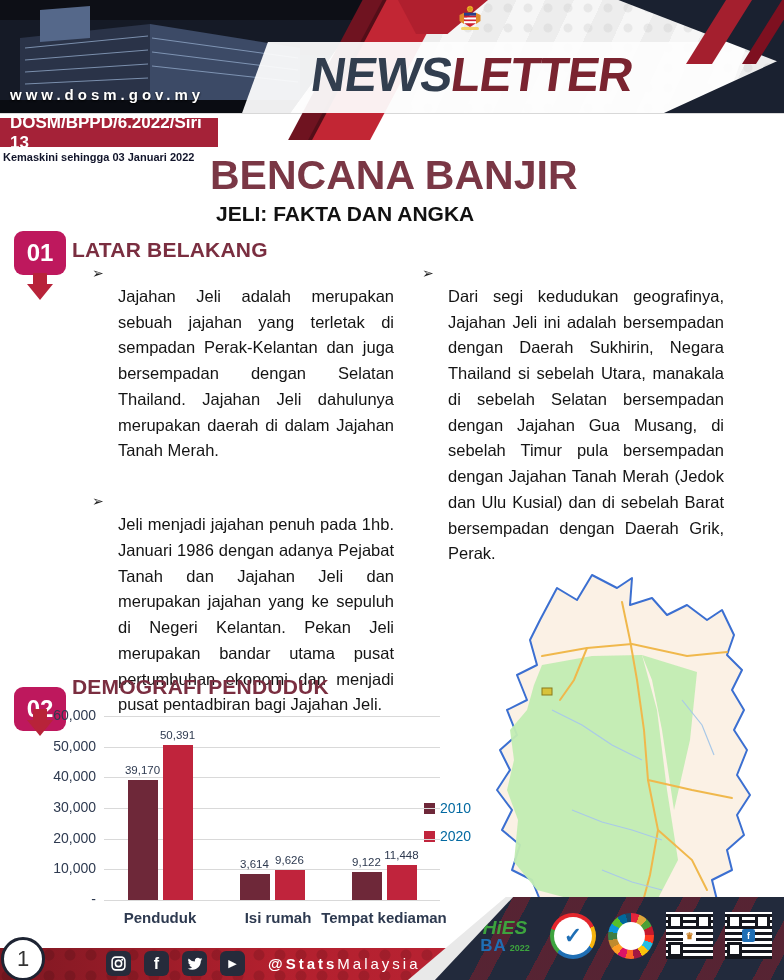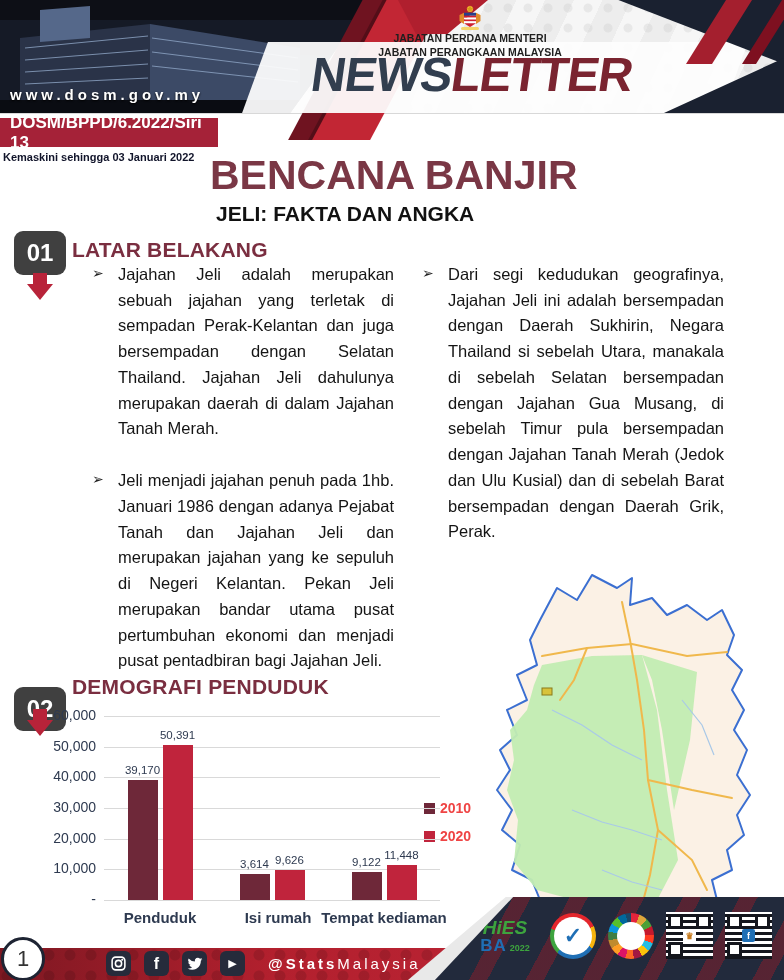--- a/index.html
+++ b/index.html
@@ -49,53 +49,53 @@
   #updated{position:absolute;left:3px;top:151px;font-size:11px;font-weight:bold;
     color:#11142a;}
 
   
   #title-main{position:absolute;left:210px;top:152px;font-size:41px;font-weight:800;
     color:#7a3745;letter-spacing:0;white-space:nowrap;}
   #title-sub{position:absolute;left:216px;top:202px;font-size:21px;font-weight:800;
     color:#111;letter-spacing:0;}
 
   
-  .sec-badge{position:absolute;width:52px;height:44px;background:#404040;
+  .sec-badge{position:absolute;width:52px;height:44px;background:#be185d;
     border-radius:9px;color:#fff;font-size:24px;font-weight:bold;
     display:flex;align-items:center;justify-content:center;}
   .sec-stem{position:absolute;width:14px;height:12px;background:#b82339;}
   .sec-arrow{position:absolute;width:0;height:0;border-left:13px solid transparent;
     border-right:13px solid transparent;border-top:16px solid #b82339;}
   .sec-heading{position:absolute;font-size:21px;font-weight:800;color:#7a2e40;
     letter-spacing:.2px;white-space:nowrap;}
 
   
   #columns{position:absolute;left:92px;top:262px;width:632px;display:flex;gap:28px;}
   .col{width:302px;}
   .bullet{display:flex;margin-bottom:26px;}
   .bullet .glyph{width:26px;flex:none;font-size:14px;color:#222;padding-top:3px;}
-  .bullet .btext{font-size:16.5px;line-height:1.56;text-align:justify;color:#141414;}
+  .bullet .btext{font-size:16.5px;line-height:1.56;text-align:justify;color:#141414;margin-top:22px;}
 
   
   #map{position:absolute;left:482px;top:560px;width:286px;height:384px;}
 
   
   #chart{position:absolute;left:40px;top:700px;width:436px;height:245px;}
   .yt{position:absolute;left:0;width:56px;text-align:right;font-size:14px;
     color:#2e3a50;}
   .grid{position:absolute;height:1px;background:#d9d9d9;}
   .cbar{position:absolute;}
   .vlabel{position:absolute;width:62px;text-align:center;font-size:11.5px;
     color:#2e3a50;}
   .clabel{position:absolute;width:130px;text-align:center;font-size:15px;
     font-weight:bold;color:#2e3a50;}
   #legend{position:absolute;left:384px;top:100px;}
   .leg-row{display:flex;align-items:center;margin-bottom:12px;}
   .leg-sw{width:11px;height:11px;margin-right:5px;flex:none;}
-  .leg-lab{font-size:14px;font-weight:bold;color:#ef4444;}
+  .leg-lab{font-size:14px;font-weight:normal;color:#0369a1;}
 
   
   #footer-bar{position:absolute;left:0;top:948px;width:784px;height:32px;
     background-image:
       radial-gradient(circle at 7px 7px, rgba(0,0,0,.12) 5px, transparent 6px),
       linear-gradient(90deg,#7e1822,#b3202e 35%,#c1273a);
     background-size:21px 21px,auto;}
   #page-circle{position:absolute;left:1px;top:937px;width:38px;height:38px;
     border-radius:50%;background:#fff;border:3px solid #1e2433;display:flex;
     align-items:center;justify-content:center;font-size:22px;color:#333;z-index:5;}
@@ -189,24 +189,20 @@
         <polygon points="34,14 28,11 28,26 34,22" fill="#e08a2a"></polygon>
         <rect x="12" y="11" width="16" height="4" fill="#27408b"></rect>
         <rect x="12" y="15" width="16" height="2.5" fill="#cf2030"></rect>
         <rect x="12" y="17.5" width="16" height="2.5" fill="#ffffff"></rect>
         <rect x="12" y="20" width="16" height="2.5" fill="#cf2030"></rect>
         <rect x="12" y="22.5" width="16" height="2.5" fill="#ffffff"></rect>
         <polygon points="12,25 28,25 20,30" fill="#cf2030"></polygon>
         <rect x="8" y="30" width="24" height="4" rx="2" fill="#f4d46a"></rect>
       </svg>
     </div>
-    <div id="agency">
-      <div>JABATAN PERDANA MENTERI</div>
-      <div>JABATAN PERANGKAAN MALAYSIA</div>
-    </div>
     <div id="masthead"><span class="m1">NEWS</span><span class="m2">LETTER</span></div>
   </div>
 
   <div id="series-badge">DOSM/BPPD/6.2022/Siri 13</div>
   <div id="updated">Kemaskini sehingga 03 Januari 2022</div>
 
   <div id="title-main">BENCANA BANJIR</div>
   <div id="title-sub">JELI: FAKTA DAN ANGKA</div>
 
   <div class="sec-badge" style="left:14px;top:231px;">01</div>

